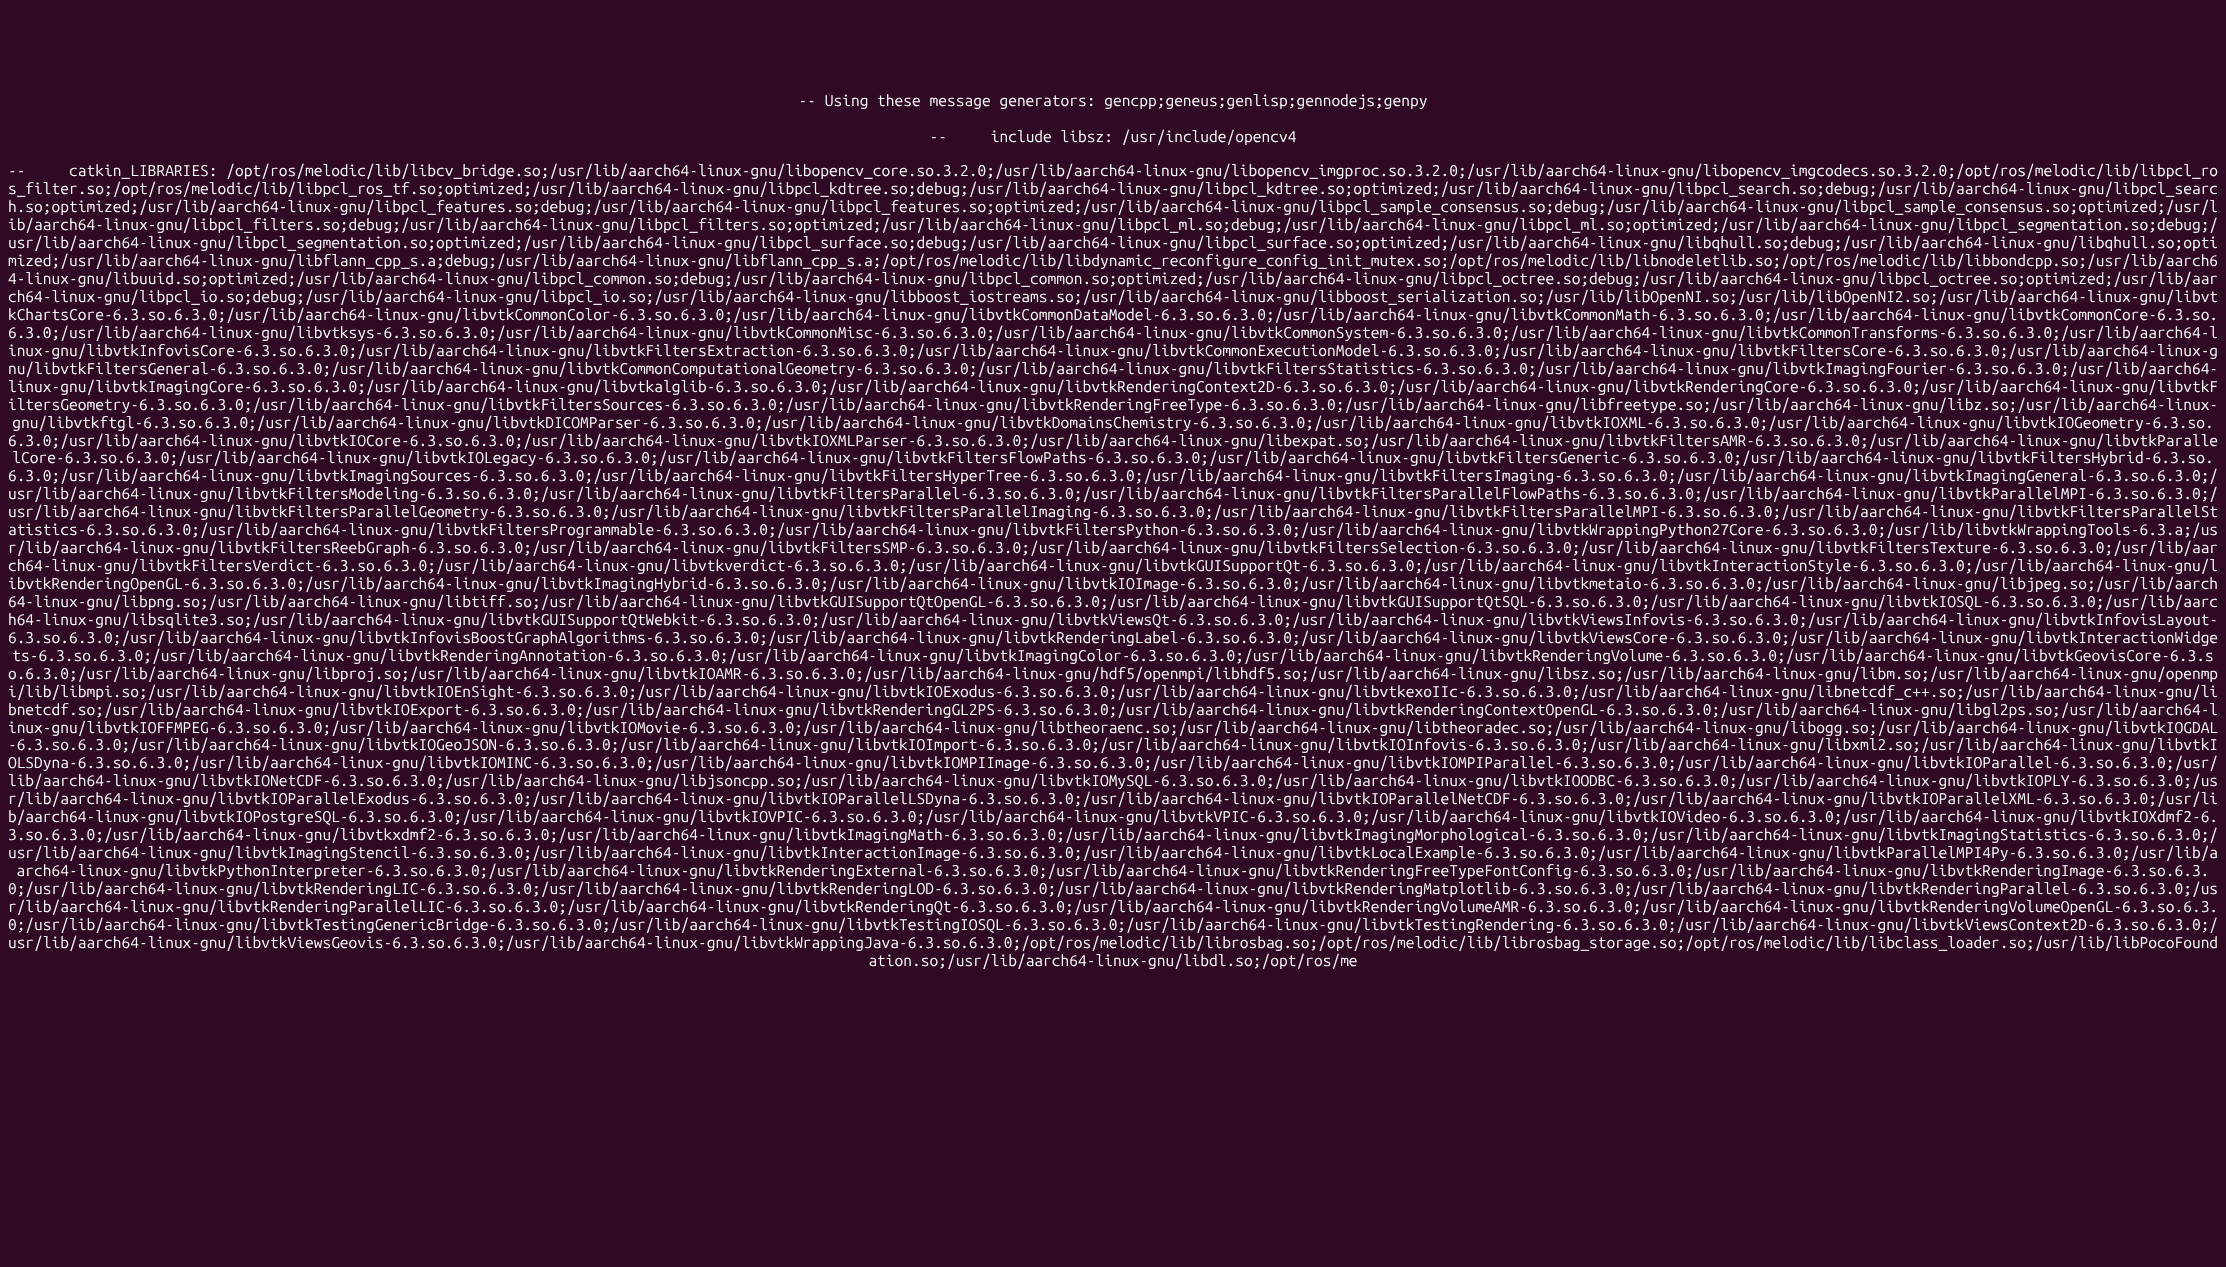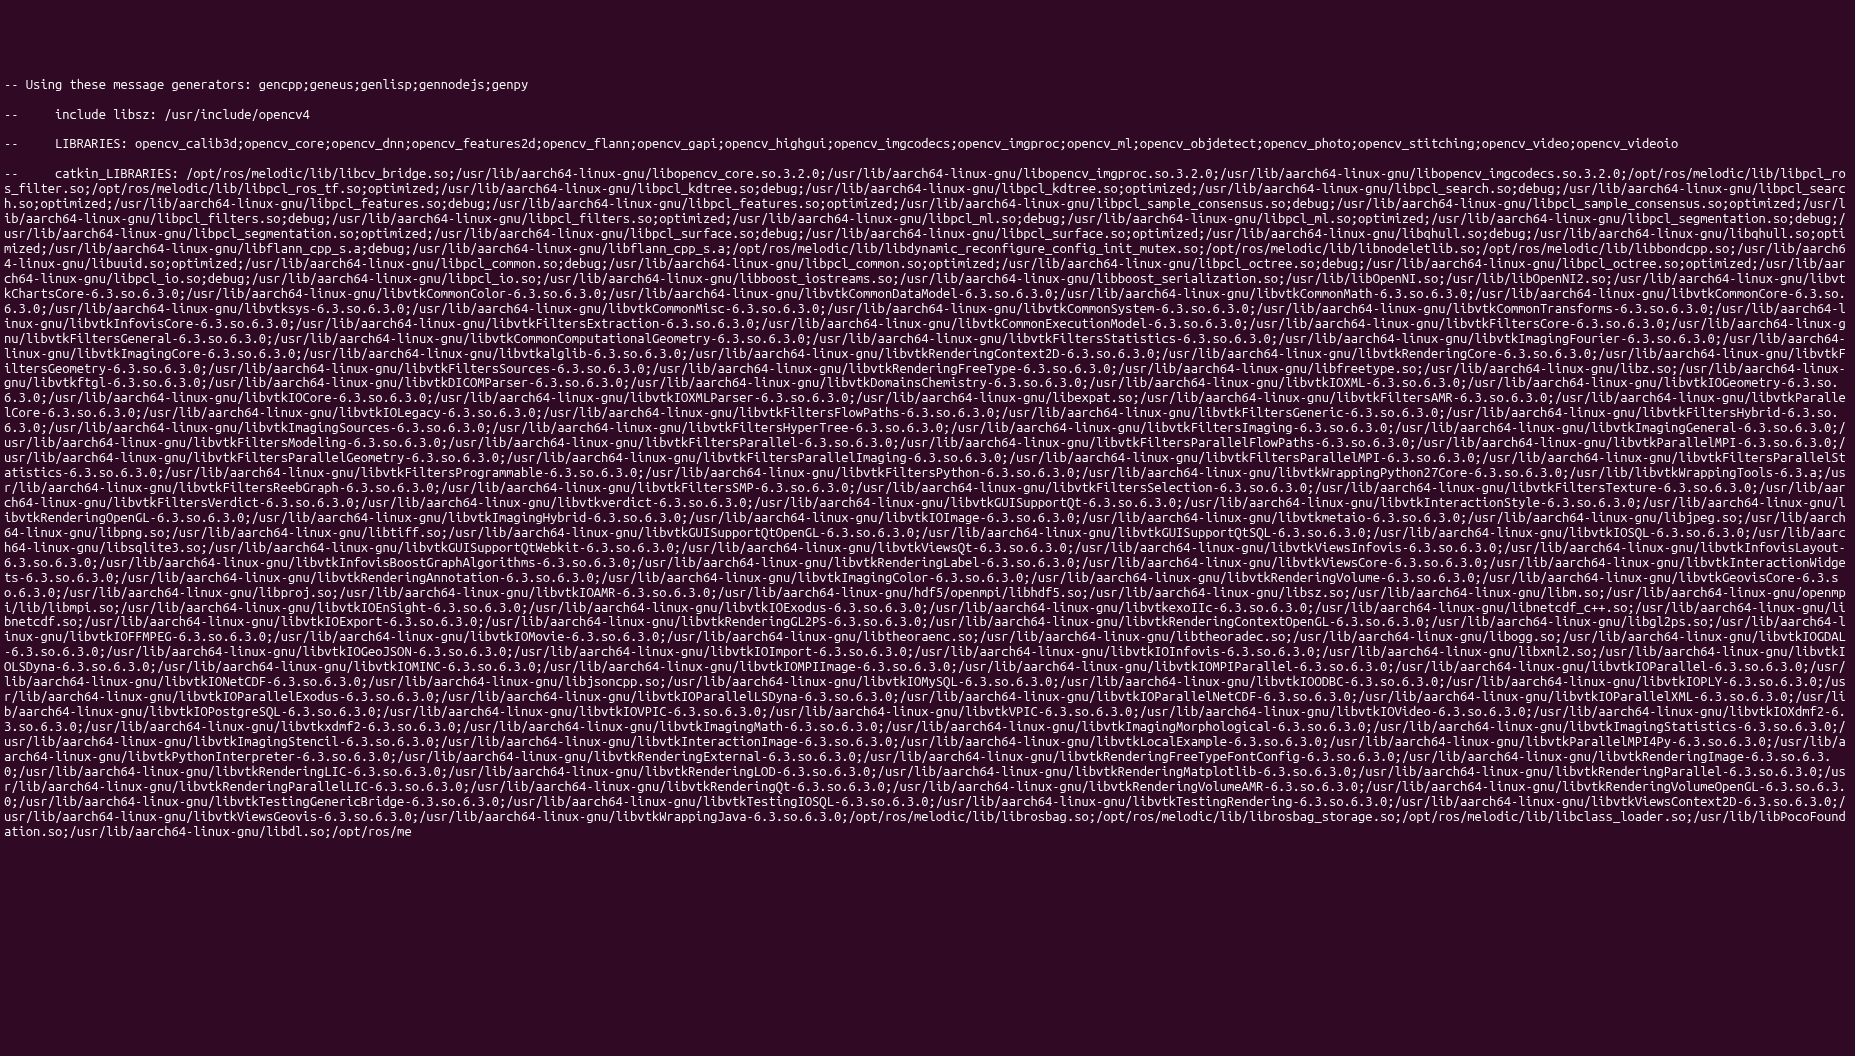--- a/index.html
+++ b/index.html
@@ -1,18 +1,19 @@
 <!DOCTYPE html>
 <html><head>
   <meta charset="utf-8">
   <style>
     * {
       margin: 0;
       padding: 0;
       box-sizing: border-box;
+      text-align: center;
     }
     body {
       background-color: #300a24;
       color: #ffffff;
       font-family: 'Ubuntu Mono', 'DejaVu Sans Mono', 'Courier New', monospace;
       font-size: 13px;
       line-height: 1.15;
       padding: 2px 4px;
       overflow-wrap: break-word;
       word-break: break-all;
@@ -27,20 +28,18 @@
 </head>
 <body>
 
 
 
 <div class="terminal">
 <span>-- Using these message generators: gencpp;geneus;genlisp;gennodejs;genpy
 </span>
 <span>--     include libsz: /usr/include/opencv4
 </span>
-<span>--     LIBRARIES: opencv_calib3d;opencv_core;opencv_dnn;opencv_features2d;opencv_flann;opencv_gapi;opencv_highgui;opencv_imgcodecs;opencv_imgproc;opencv_ml;opencv_objdetect;opencv_photo;opencv_stitching;opencv_video;opencv_videoio
-</span>
 <span>--     catkin_LIBRARIES: /opt/ros/melodic/lib/libcv_bridge.so;/usr/lib/aarch64-linux-gnu/libopencv_core.so.3.2.0;/usr/lib/aarch64-linux-gnu/libopencv_imgproc.so.3.2.0;/usr/lib/aarch64-linux-gnu/libopencv_imgcodecs.so.3.2.0;/opt/ros/melodic/lib/libpcl_ros_filter.so;/opt/ros/melodic/lib/libpcl_ros_tf.so;optimized;/usr/lib/aarch64-linux-gnu/libpcl_kdtree.so;debug;/usr/lib/aarch64-linux-gnu/libpcl_kdtree.so;optimized;/usr/lib/aarch64-linux-gnu/libpcl_search.so;debug;/usr/lib/aarch64-linux-gnu/libpcl_search.so;optimized;/usr/lib/aarch64-linux-gnu/libpcl_features.so;debug;/usr/lib/aarch64-linux-gnu/libpcl_features.so;optimized;/usr/lib/aarch64-linux-gnu/libpcl_sample_consensus.so;debug;/usr/lib/aarch64-linux-gnu/libpcl_sample_consensus.so;optimized;/usr/lib/aarch64-linux-gnu/libpcl_filters.so;debug;/usr/lib/aarch64-linux-gnu/libpcl_filters.so;optimized;/usr/lib/aarch64-linux-gnu/libpcl_ml.so;debug;/usr/lib/aarch64-linux-gnu/libpcl_ml.so;optimized;/usr/lib/aarch64-linux-gnu/libpcl_segmentation.so;debug;/usr/lib/aarch64-linux-gnu/libpcl_segmentation.so;optimized;/usr/lib/aarch64-linux-gnu/libpcl_surface.so;debug;/usr/lib/aarch64-linux-gnu/libpcl_surface.so;optimized;/usr/lib/aarch64-linux-gnu/libqhull.so;debug;/usr/lib/aarch64-linux-gnu/libqhull.so;optimized;/usr/lib/aarch64-linux-gnu/libflann_cpp_s.a;debug;/usr/lib/aarch64-linux-gnu/libflann_cpp_s.a;/opt/ros/melodic/lib/libdynamic_reconfigure_config_init_mutex.so;/opt/ros/melodic/lib/libnodeletlib.so;/opt/ros/melodic/lib/libbondcpp.so;/usr/lib/aarch64-linux-gnu/libuuid.so;optimized;/usr/lib/aarch64-linux-gnu/libpcl_common.so;debug;/usr/lib/aarch64-linux-gnu/libpcl_common.so;optimized;/usr/lib/aarch64-linux-gnu/libpcl_octree.so;debug;/usr/lib/aarch64-linux-gnu/libpcl_octree.so;optimized;/usr/lib/aarch64-linux-gnu/libpcl_io.so;debug;/usr/lib/aarch64-linux-gnu/libpcl_io.so;/usr/lib/aarch64-linux-gnu/libboost_iostreams.so;/usr/lib/aarch64-linux-gnu/libboost_serialization.so;/usr/lib/libOpenNI.so;/usr/lib/libOpenNI2.so;/usr/lib/aarch64-linux-gnu/libvtkChartsCore-6.3.so.6.3.0;/usr/lib/aarch64-linux-gnu/libvtkCommonColor-6.3.so.6.3.0;/usr/lib/aarch64-linux-gnu/libvtkCommonDataModel-6.3.so.6.3.0;/usr/lib/aarch64-linux-gnu/libvtkCommonMath-6.3.so.6.3.0;/usr/lib/aarch64-linux-gnu/libvtkCommonCore-6.3.so.6.3.0;/usr/lib/aarch64-linux-gnu/libvtksys-6.3.so.6.3.0;/usr/lib/aarch64-linux-gnu/libvtkCommonMisc-6.3.so.6.3.0;/usr/lib/aarch64-linux-gnu/libvtkCommonSystem-6.3.so.6.3.0;/usr/lib/aarch64-linux-gnu/libvtkCommonTransforms-6.3.so.6.3.0;/usr/lib/aarch64-linux-gnu/libvtkInfovisCore-6.3.so.6.3.0;/usr/lib/aarch64-linux-gnu/libvtkFiltersExtraction-6.3.so.6.3.0;/usr/lib/aarch64-linux-gnu/libvtkCommonExecutionModel-6.3.so.6.3.0;/usr/lib/aarch64-linux-gnu/libvtkFiltersCore-6.3.so.6.3.0;/usr/lib/aarch64-linux-gnu/libvtkFiltersGeneral-6.3.so.6.3.0;/usr/lib/aarch64-linux-gnu/libvtkCommonComputationalGeometry-6.3.so.6.3.0;/usr/lib/aarch64-linux-gnu/libvtkFiltersStatistics-6.3.so.6.3.0;/usr/lib/aarch64-linux-gnu/libvtkImagingFourier-6.3.so.6.3.0;/usr/lib/aarch64-linux-gnu/libvtkImagingCore-6.3.so.6.3.0;/usr/lib/aarch64-linux-gnu/libvtkalglib-6.3.so.6.3.0;/usr/lib/aarch64-linux-gnu/libvtkRenderingContext2D-6.3.so.6.3.0;/usr/lib/aarch64-linux-gnu/libvtkRenderingCore-6.3.so.6.3.0;/usr/lib/aarch64-linux-gnu/libvtkFiltersGeometry-6.3.so.6.3.0;/usr/lib/aarch64-linux-gnu/libvtkFiltersSources-6.3.so.6.3.0;/usr/lib/aarch64-linux-gnu/libvtkRenderingFreeType-6.3.so.6.3.0;/usr/lib/aarch64-linux-gnu/libfreetype.so;/usr/lib/aarch64-linux-gnu/libz.so;/usr/lib/aarch64-linux-gnu/libvtkftgl-6.3.so.6.3.0;/usr/lib/aarch64-linux-gnu/libvtkDICOMParser-6.3.so.6.3.0;/usr/lib/aarch64-linux-gnu/libvtkDomainsChemistry-6.3.so.6.3.0;/usr/lib/aarch64-linux-gnu/libvtkIOXML-6.3.so.6.3.0;/usr/lib/aarch64-linux-gnu/libvtkIOGeometry-6.3.so.6.3.0;/usr/lib/aarch64-linux-gnu/libvtkIOCore-6.3.so.6.3.0;/usr/lib/aarch64-linux-gnu/libvtkIOXMLParser-6.3.so.6.3.0;/usr/lib/aarch64-linux-gnu/libexpat.so;/usr/lib/aarch64-linux-gnu/libvtkFiltersAMR-6.3.so.6.3.0;/usr/lib/aarch64-linux-gnu/libvtkParallelCore-6.3.so.6.3.0;/usr/lib/aarch64-linux-gnu/libvtkIOLegacy-6.3.so.6.3.0;/usr/lib/aarch64-linux-gnu/libvtkFiltersFlowPaths-6.3.so.6.3.0;/usr/lib/aarch64-linux-gnu/libvtkFiltersGeneric-6.3.so.6.3.0;/usr/lib/aarch64-linux-gnu/libvtkFiltersHybrid-6.3.so.6.3.0;/usr/lib/aarch64-linux-gnu/libvtkImagingSources-6.3.so.6.3.0;/usr/lib/aarch64-linux-gnu/libvtkFiltersHyperTree-6.3.so.6.3.0;/usr/lib/aarch64-linux-gnu/libvtkFiltersImaging-6.3.so.6.3.0;/usr/lib/aarch64-linux-gnu/libvtkImagingGeneral-6.3.so.6.3.0;/usr/lib/aarch64-linux-gnu/libvtkFiltersModeling-6.3.so.6.3.0;/usr/lib/aarch64-linux-gnu/libvtkFiltersParallel-6.3.so.6.3.0;/usr/lib/aarch64-linux-gnu/libvtkFiltersParallelFlowPaths-6.3.so.6.3.0;/usr/lib/aarch64-linux-gnu/libvtkParallelMPI-6.3.so.6.3.0;/usr/lib/aarch64-linux-gnu/libvtkFiltersParallelGeometry-6.3.so.6.3.0;/usr/lib/aarch64-linux-gnu/libvtkFiltersParallelImaging-6.3.so.6.3.0;/usr/lib/aarch64-linux-gnu/libvtkFiltersParallelMPI-6.3.so.6.3.0;/usr/lib/aarch64-linux-gnu/libvtkFiltersParallelStatistics-6.3.so.6.3.0;/usr/lib/aarch64-linux-gnu/libvtkFiltersProgrammable-6.3.so.6.3.0;/usr/lib/aarch64-linux-gnu/libvtkFiltersPython-6.3.so.6.3.0;/usr/lib/aarch64-linux-gnu/libvtkWrappingPython27Core-6.3.so.6.3.0;/usr/lib/libvtkWrappingTools-6.3.a;/usr/lib/aarch64-linux-gnu/libvtkFiltersReebGraph-6.3.so.6.3.0;/usr/lib/aarch64-linux-gnu/libvtkFiltersSMP-6.3.so.6.3.0;/usr/lib/aarch64-linux-gnu/libvtkFiltersSelection-6.3.so.6.3.0;/usr/lib/aarch64-linux-gnu/libvtkFiltersTexture-6.3.so.6.3.0;/usr/lib/aarch64-linux-gnu/libvtkFiltersVerdict-6.3.so.6.3.0;/usr/lib/aarch64-linux-gnu/libvtkverdict-6.3.so.6.3.0;/usr/lib/aarch64-linux-gnu/libvtkGUISupportQt-6.3.so.6.3.0;/usr/lib/aarch64-linux-gnu/libvtkInteractionStyle-6.3.so.6.3.0;/usr/lib/aarch64-linux-gnu/libvtkRenderingOpenGL-6.3.so.6.3.0;/usr/lib/aarch64-linux-gnu/libvtkImagingHybrid-6.3.so.6.3.0;/usr/lib/aarch64-linux-gnu/libvtkIOImage-6.3.so.6.3.0;/usr/lib/aarch64-linux-gnu/libvtkmetaio-6.3.so.6.3.0;/usr/lib/aarch64-linux-gnu/libjpeg.so;/usr/lib/aarch64-linux-gnu/libpng.so;/usr/lib/aarch64-linux-gnu/libtiff.so;/usr/lib/aarch64-linux-gnu/libvtkGUISupportQtOpenGL-6.3.so.6.3.0;/usr/lib/aarch64-linux-gnu/libvtkGUISupportQtSQL-6.3.so.6.3.0;/usr/lib/aarch64-linux-gnu/libvtkIOSQL-6.3.so.6.3.0;/usr/lib/aarch64-linux-gnu/libsqlite3.so;/usr/lib/aarch64-linux-gnu/libvtkGUISupportQtWebkit-6.3.so.6.3.0;/usr/lib/aarch64-linux-gnu/libvtkViewsQt-6.3.so.6.3.0;/usr/lib/aarch64-linux-gnu/libvtkViewsInfovis-6.3.so.6.3.0;/usr/lib/aarch64-linux-gnu/libvtkInfovisLayout-6.3.so.6.3.0;/usr/lib/aarch64-linux-gnu/libvtkInfovisBoostGraphAlgorithms-6.3.so.6.3.0;/usr/lib/aarch64-linux-gnu/libvtkRenderingLabel-6.3.so.6.3.0;/usr/lib/aarch64-linux-gnu/libvtkViewsCore-6.3.so.6.3.0;/usr/lib/aarch64-linux-gnu/libvtkInteractionWidgets-6.3.so.6.3.0;/usr/lib/aarch64-linux-gnu/libvtkRenderingAnnotation-6.3.so.6.3.0;/usr/lib/aarch64-linux-gnu/libvtkImagingColor-6.3.so.6.3.0;/usr/lib/aarch64-linux-gnu/libvtkRenderingVolume-6.3.so.6.3.0;/usr/lib/aarch64-linux-gnu/libvtkGeovisCore-6.3.so.6.3.0;/usr/lib/aarch64-linux-gnu/libproj.so;/usr/lib/aarch64-linux-gnu/libvtkIOAMR-6.3.so.6.3.0;/usr/lib/aarch64-linux-gnu/hdf5/openmpi/libhdf5.so;/usr/lib/aarch64-linux-gnu/libsz.so;/usr/lib/aarch64-linux-gnu/libm.so;/usr/lib/aarch64-linux-gnu/openmpi/lib/libmpi.so;/usr/lib/aarch64-linux-gnu/libvtkIOEnSight-6.3.so.6.3.0;/usr/lib/aarch64-linux-gnu/libvtkIOExodus-6.3.so.6.3.0;/usr/lib/aarch64-linux-gnu/libvtkexoIIc-6.3.so.6.3.0;/usr/lib/aarch64-linux-gnu/libnetcdf_c++.so;/usr/lib/aarch64-linux-gnu/libnetcdf.so;/usr/lib/aarch64-linux-gnu/libvtkIOExport-6.3.so.6.3.0;/usr/lib/aarch64-linux-gnu/libvtkRenderingGL2PS-6.3.so.6.3.0;/usr/lib/aarch64-linux-gnu/libvtkRenderingContextOpenGL-6.3.so.6.3.0;/usr/lib/aarch64-linux-gnu/libgl2ps.so;/usr/lib/aarch64-linux-gnu/libvtkIOFFMPEG-6.3.so.6.3.0;/usr/lib/aarch64-linux-gnu/libvtkIOMovie-6.3.so.6.3.0;/usr/lib/aarch64-linux-gnu/libtheoraenc.so;/usr/lib/aarch64-linux-gnu/libtheoradec.so;/usr/lib/aarch64-linux-gnu/libogg.so;/usr/lib/aarch64-linux-gnu/libvtkIOGDAL-6.3.so.6.3.0;/usr/lib/aarch64-linux-gnu/libvtkIOGeoJSON-6.3.so.6.3.0;/usr/lib/aarch64-linux-gnu/libvtkIOImport-6.3.so.6.3.0;/usr/lib/aarch64-linux-gnu/libvtkIOInfovis-6.3.so.6.3.0;/usr/lib/aarch64-linux-gnu/libxml2.so;/usr/lib/aarch64-linux-gnu/libvtkIOLSDyna-6.3.so.6.3.0;/usr/lib/aarch64-linux-gnu/libvtkIOMINC-6.3.so.6.3.0;/usr/lib/aarch64-linux-gnu/libvtkIOMPIImage-6.3.so.6.3.0;/usr/lib/aarch64-linux-gnu/libvtkIOMPIParallel-6.3.so.6.3.0;/usr/lib/aarch64-linux-gnu/libvtkIOParallel-6.3.so.6.3.0;/usr/lib/aarch64-linux-gnu/libvtkIONetCDF-6.3.so.6.3.0;/usr/lib/aarch64-linux-gnu/libjsoncpp.so;/usr/lib/aarch64-linux-gnu/libvtkIOMySQL-6.3.so.6.3.0;/usr/lib/aarch64-linux-gnu/libvtkIOODBC-6.3.so.6.3.0;/usr/lib/aarch64-linux-gnu/libvtkIOPLY-6.3.so.6.3.0;/usr/lib/aarch64-linux-gnu/libvtkIOParallelExodus-6.3.so.6.3.0;/usr/lib/aarch64-linux-gnu/libvtkIOParallelLSDyna-6.3.so.6.3.0;/usr/lib/aarch64-linux-gnu/libvtkIOParallelNetCDF-6.3.so.6.3.0;/usr/lib/aarch64-linux-gnu/libvtkIOParallelXML-6.3.so.6.3.0;/usr/lib/aarch64-linux-gnu/libvtkIOPostgreSQL-6.3.so.6.3.0;/usr/lib/aarch64-linux-gnu/libvtkIOVPIC-6.3.so.6.3.0;/usr/lib/aarch64-linux-gnu/libvtkVPIC-6.3.so.6.3.0;/usr/lib/aarch64-linux-gnu/libvtkIOVideo-6.3.so.6.3.0;/usr/lib/aarch64-linux-gnu/libvtkIOXdmf2-6.3.so.6.3.0;/usr/lib/aarch64-linux-gnu/libvtkxdmf2-6.3.so.6.3.0;/usr/lib/aarch64-linux-gnu/libvtkImagingMath-6.3.so.6.3.0;/usr/lib/aarch64-linux-gnu/libvtkImagingMorphological-6.3.so.6.3.0;/usr/lib/aarch64-linux-gnu/libvtkImagingStatistics-6.3.so.6.3.0;/usr/lib/aarch64-linux-gnu/libvtkImagingStencil-6.3.so.6.3.0;/usr/lib/aarch64-linux-gnu/libvtkInteractionImage-6.3.so.6.3.0;/usr/lib/aarch64-linux-gnu/libvtkLocalExample-6.3.so.6.3.0;/usr/lib/aarch64-linux-gnu/libvtkParallelMPI4Py-6.3.so.6.3.0;/usr/lib/aarch64-linux-gnu/libvtkPythonInterpreter-6.3.so.6.3.0;/usr/lib/aarch64-linux-gnu/libvtkRenderingExternal-6.3.so.6.3.0;/usr/lib/aarch64-linux-gnu/libvtkRenderingFreeTypeFontConfig-6.3.so.6.3.0;/usr/lib/aarch64-linux-gnu/libvtkRenderingImage-6.3.so.6.3.0;/usr/lib/aarch64-linux-gnu/libvtkRenderingLIC-6.3.so.6.3.0;/usr/lib/aarch64-linux-gnu/libvtkRenderingLOD-6.3.so.6.3.0;/usr/lib/aarch64-linux-gnu/libvtkRenderingMatplotlib-6.3.so.6.3.0;/usr/lib/aarch64-linux-gnu/libvtkRenderingParallel-6.3.so.6.3.0;/usr/lib/aarch64-linux-gnu/libvtkRenderingParallelLIC-6.3.so.6.3.0;/usr/lib/aarch64-linux-gnu/libvtkRenderingQt-6.3.so.6.3.0;/usr/lib/aarch64-linux-gnu/libvtkRenderingVolumeAMR-6.3.so.6.3.0;/usr/lib/aarch64-linux-gnu/libvtkRenderingVolumeOpenGL-6.3.so.6.3.0;/usr/lib/aarch64-linux-gnu/libvtkTestingGenericBridge-6.3.so.6.3.0;/usr/lib/aarch64-linux-gnu/libvtkTestingIOSQL-6.3.so.6.3.0;/usr/lib/aarch64-linux-gnu/libvtkTestingRendering-6.3.so.6.3.0;/usr/lib/aarch64-linux-gnu/libvtkViewsContext2D-6.3.so.6.3.0;/usr/lib/aarch64-linux-gnu/libvtkViewsGeovis-6.3.so.6.3.0;/usr/lib/aarch64-linux-gnu/libvtkWrappingJava-6.3.so.6.3.0;/opt/ros/melodic/lib/librosbag.so;/opt/ros/melodic/lib/librosbag_storage.so;/opt/ros/melodic/lib/libclass_loader.so;/usr/lib/libPocoFoundation.so;/usr/lib/aarch64-linux-gnu/libdl.so;/opt/ros/me
 </span>
 </div>
 
 
 
 
 </body></html>

